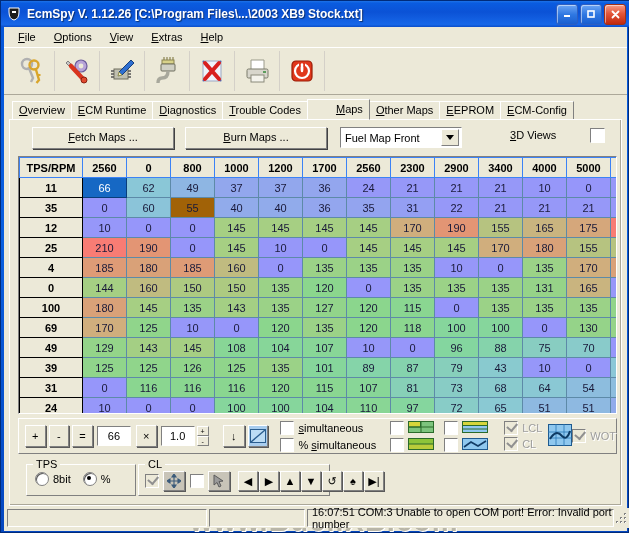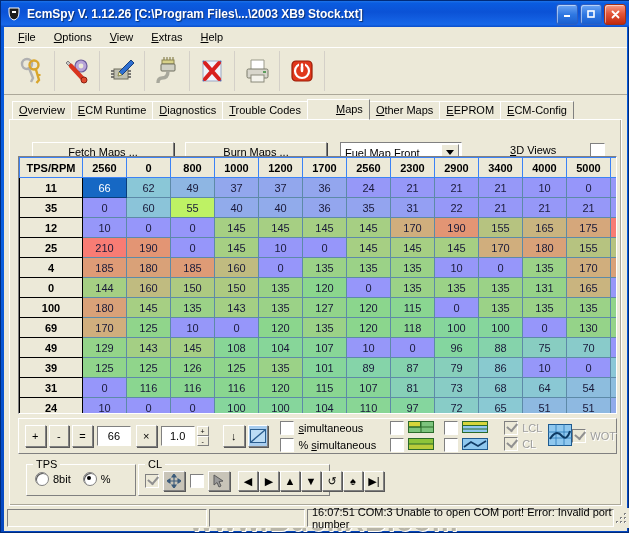--- a/index.html
+++ b/index.html
@@ -74,21 +74,21 @@
     background:#ece9d8;border:1px solid #fff;border-right-color:#808080;
     position:relative;z-index:5;margin-bottom:-1px;padding-left:28px;
   }
   #panel{
     margin:0 5px;height:385px;background:#ece9d8;border:1px solid #ffffff;
     border-top:1px solid #ffffff;position:relative;
     box-shadow:inset -1px -1px 0 #aca899;
   }
   
   #ctlrow{
-    position:absolute;left:0;top:21px;width:100%;height:24px;display:flex;align-items:center;
+    position:absolute;left:0;top:6px;width:100%;height:24px;display:flex;align-items:center;
   }
   .btn95{
     background:#ece9d8;border:1px solid;
     border-color:#ffffff #808080 #808080 #ffffff;
     box-shadow:1px 1px 0 #424242;
     font-size:11px;color:#000;text-align:center;
     height:20px;line-height:19px;
   }
   #fetch-btn{position:absolute;left:22px;width:140px;}
   #burn-btn{position:absolute;left:175px;width:140px;}
@@ -405,21 +405,21 @@
                 <td style="background: rgb(150, 152, 248); color: rgb(26, 26, 58);">21</td>
                 <td style="background: rgb(150, 152, 248); color: rgb(26, 26, 58);">21</td>
                 <td style="background: rgb(150, 151, 249); color: rgb(26, 26, 58);">10</td>
                 <td style="background: rgb(150, 150, 250); color: rgb(26, 26, 58);">0</td>
                 <td style="background: rgb(150, 152, 248); color: rgb(26, 26, 58);">22</td>
               </tr>
               <tr>
                 <td class="rowhdr">35</td>
                 <td style="background: rgb(150, 150, 250); color: rgb(26, 26, 58);">0</td>
                 <td style="background: rgb(139, 196, 217); color: rgb(26, 26, 58);">60</td>
-                <td style="background: #bef264; color: rgb(26, 26, 58);">55</td>
+                <td style="background: #a16207; color: rgb(26, 26, 58);">55</td>
                 <td style="background: rgb(145, 171, 235); color: rgb(26, 26, 58);">40</td>
                 <td style="background: rgb(145, 171, 235); color: rgb(26, 26, 58);">40</td>
                 <td style="background: rgb(147, 166, 238); color: rgb(26, 26, 58);">36</td>
                 <td style="background: rgb(147, 164, 239); color: rgb(26, 26, 58);">35</td>
                 <td style="background: rgb(148, 159, 243); color: rgb(26, 26, 58);">31</td>
                 <td style="background: rgb(150, 152, 248); color: rgb(26, 26, 58);">22</td>
                 <td style="background: rgb(150, 152, 248); color: rgb(26, 26, 58);">21</td>
                 <td style="background: rgb(150, 152, 248); color: rgb(26, 26, 58);">21</td>
                 <td style="background: rgb(150, 152, 248); color: rgb(26, 26, 58);">21</td>
                 <td style="background: rgb(150, 152, 248); color: rgb(26, 26, 58);">22</td>
@@ -540,21 +540,21 @@
                 <td class="rowhdr">39</td>
                 <td style="background: rgb(144, 213, 139); color: rgb(26, 26, 58);">125</td>
                 <td style="background: rgb(144, 213, 139); color: rgb(26, 26, 58);">125</td>
                 <td style="background: rgb(145, 213, 138); color: rgb(26, 26, 58);">126</td>
                 <td style="background: rgb(144, 213, 139); color: rgb(26, 26, 58);">125</td>
                 <td style="background: rgb(155, 210, 135); color: rgb(26, 26, 58);">135</td>
                 <td style="background: rgb(134, 214, 155); color: rgb(26, 26, 58);">101</td>
                 <td style="background: rgb(133, 212, 169); color: rgb(26, 26, 58);">89</td>
                 <td style="background: rgb(133, 211, 173); color: rgb(26, 26, 58);">87</td>
                 <td style="background: rgb(135, 207, 187); color: rgb(26, 26, 58);">79</td>
-                <td style="background: rgb(137, 202, 207); color: rgb(26, 26, 58);">86</td>
+                <td style="background: rgb(137, 202, 207); color: rgb(26, 26, 58);">43</td>
                 <td style="background: rgb(150, 151, 249); color: rgb(26, 26, 58);">10</td>
                 <td style="background: rgb(150, 150, 250); color: rgb(26, 26, 58);">0</td>
                 <td style="background: rgb(138, 199, 215); color: rgb(26, 26, 58);">62</td>
               </tr>
               <tr>
                 <td class="rowhdr">31</td>
                 <td style="background: rgb(150, 150, 250); color: rgb(26, 26, 58);">0</td>
                 <td style="background: rgb(138, 214, 144); color: rgb(26, 26, 58);">116</td>
                 <td style="background: rgb(138, 214, 144); color: rgb(26, 26, 58);">116</td>
                 <td style="background: rgb(138, 214, 144); color: rgb(26, 26, 58);">116</td>

